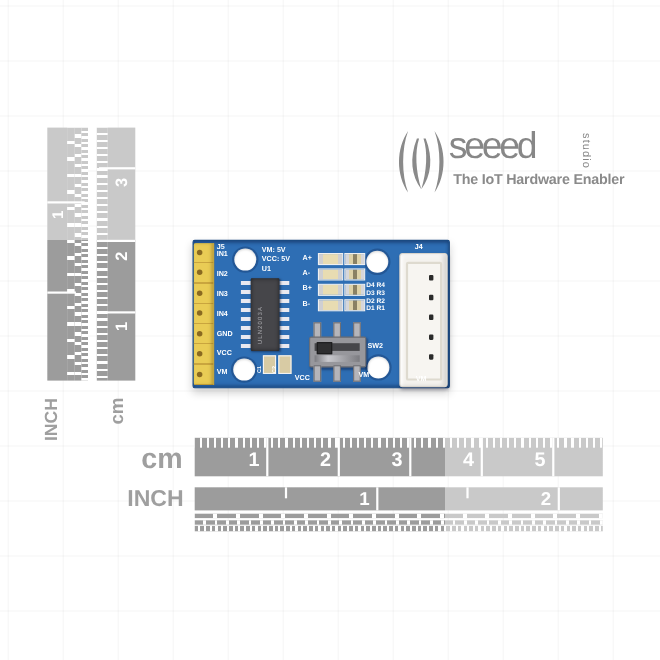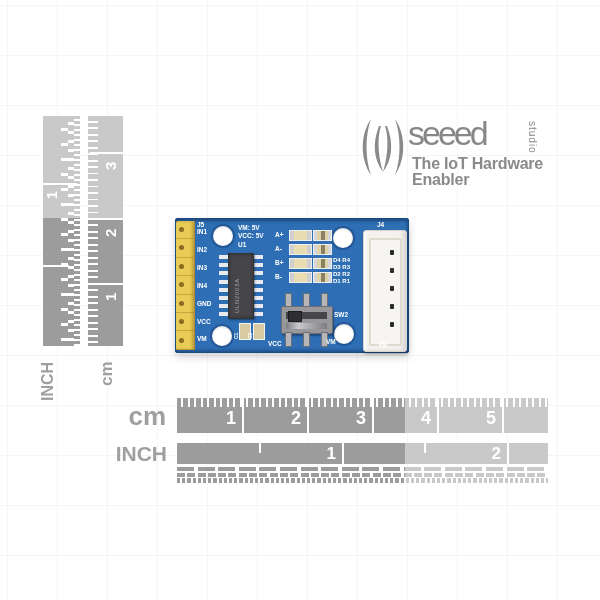--- a/index.html
+++ b/index.html
@@ -40,21 +40,21 @@
   .swbody{position:absolute;left:105px;top:87px;width:50px;height:26px;background:#97979c;border:1px solid #6e6e73;border-radius:2px;
           box-shadow:1px 2px 2px rgba(0,0,30,0.35);}
   .cap{position:absolute;top:104px;width:10px;height:15px;background:#d8cba4;border:1px solid #f2f2f2;}
   .conn{position:absolute;left:187px;top:11px;width:42px;height:120px;background:#f4f2ee;border:1px solid #d8d4cc;border-radius:3px;
         box-shadow:inset -3px 0 4px rgba(0,0,0,0.12), inset 2px 2px 3px rgba(255,255,255,0.9), 1px 2px 3px rgba(0,0,30,0.3);}
   .conninner{position:absolute;left:5px;top:7px;width:29px;height:104px;background:#f7f5f1;border:2px solid #dedacf;border-radius:2px;}
   .jpin{position:absolute;left:26px;width:4px;height:5px;background:#2a2a2a;border-radius:1px;}
   
   .brand{position:absolute;left:408px;top:116px;font-size:34px;font-weight:normal;color:#878787;letter-spacing:-3px;line-height:1;}
   .studio{position:absolute;left:527px;top:121px;writing-mode:vertical-rl;font-size:10px;color:#878787;letter-spacing:1px;line-height:1;}
-  .tagline{position:absolute;left:412px;top:156px;font-size:16px;font-weight:bold;color:#8a8a8a;letter-spacing:-0.2px;line-height:1;}
+  .tagline{position:absolute;left:412px;top:156px;font-size:13px;font-weight:bold;color:#8a8a8a;letter-spacing:-0.2px;line-height:1;}
 </style>
 </head>
 <body>
 
 <div class="abs grid"></div>
 
 <div>
 
   <div class="abs vsplit" style="left:43px;top:116px;width:18px;height:230px;"></div>
   <div class="abs" style="left:61px;top:116px;width:7px;height:230px;

